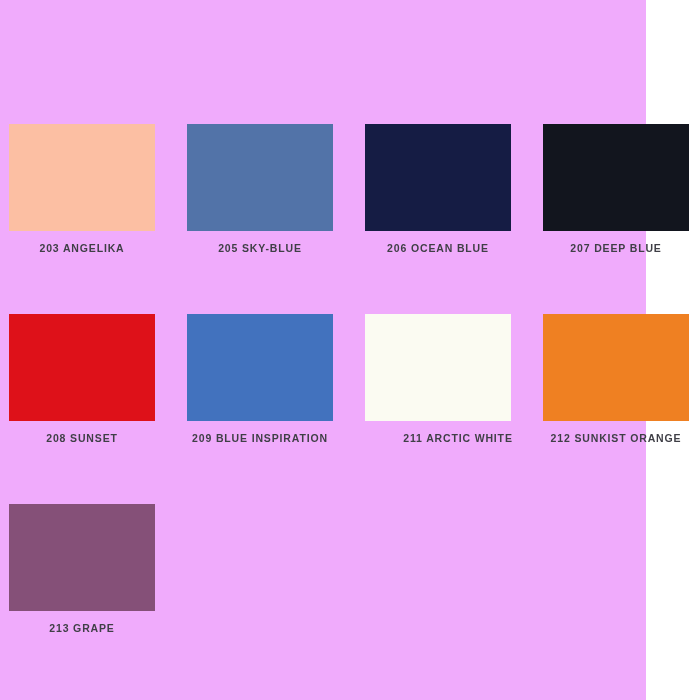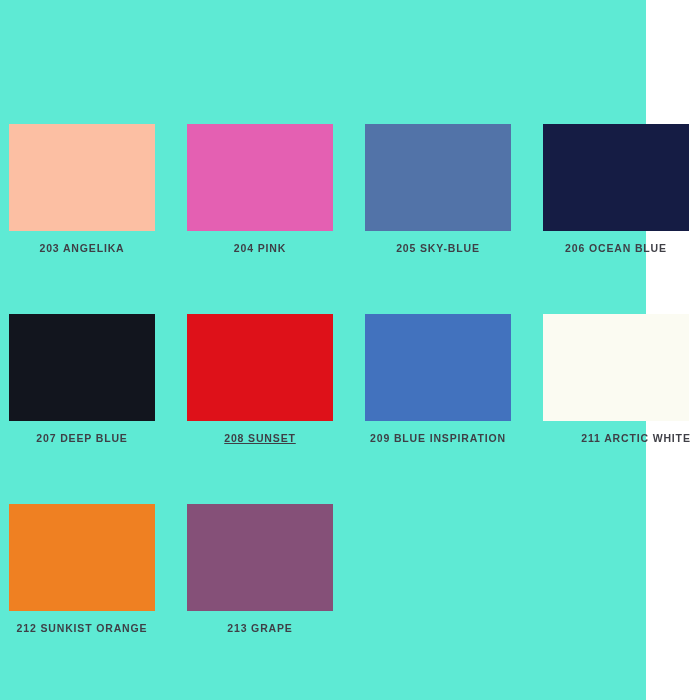--- a/index.html
+++ b/index.html
@@ -12,21 +12,21 @@
     width: 700px;
     height: 700px;
     overflow: hidden;
     font-family: "Liberation Sans", sans-serif;
     -webkit-font-smoothing: antialiased;
   }
   #swatch-chart {
     position: relative;
     width: 646px;
     height: 700px;
-    background: #5eead4;
+    background: #f0abfc;
     box-sizing: border-box;
     padding: 124px 13px 0 9px;
   }
   .swatch-grid {
     display: grid;
     grid-template-columns: repeat(4, 146px);
     grid-template-rows: repeat(3, auto);
     column-gap: 32px;
     row-gap: 59px;
     justify-content: start;
@@ -60,43 +60,39 @@
 <body style="background: rgb(255, 255, 255);">
 
 <div id="swatch-chart">
   <div class="swatch-grid">
 
     <div class="swatch-cell">
       <div class="swatch-chip" style="background: rgb(252, 191, 163);"></div>
       <div class="swatch-label" style="color: rgb(63, 63, 70);">203 ANGELIKA</div>
     </div>
 
-    <div class="swatch-cell">
-      <div class="swatch-chip" style="background: rgb(228, 96, 178);"></div>
-      <div class="swatch-label" style="color: rgb(63, 63, 70);">204 PINK</div>
-    </div>
 
     <div class="swatch-cell">
       <div class="swatch-chip" style="background: rgb(82, 115, 168);"></div>
       <div class="swatch-label" style="color: rgb(63, 63, 70);">205 SKY-BLUE</div>
     </div>
 
     <div class="swatch-cell">
       <div class="swatch-chip" style="background: rgb(21, 28, 68);"></div>
       <div class="swatch-label" style="color: rgb(63, 63, 70);">206 OCEAN BLUE</div>
     </div>
 
     <div class="swatch-cell">
       <div class="swatch-chip" style="background: rgb(18, 21, 30);"></div>
       <div class="swatch-label" style="color: rgb(63, 63, 70);">207 DEEP BLUE</div>
     </div>
 
     <div class="swatch-cell">
       <div class="swatch-chip" style="background: rgb(222, 17, 25);"></div>
-      <div class="swatch-label" style="color: rgb(63, 63, 70); text-decoration: underline;">208 SUNSET</div>
+      <div class="swatch-label" style="color: rgb(63, 63, 70);">208 SUNSET</div>
     </div>
 
     <div class="swatch-cell">
       <div class="swatch-chip" style="background: rgb(66, 114, 190);"></div>
       <div class="swatch-label" style="color: rgb(63, 63, 70);">209 BLUE INSPIRATION</div>
     </div>
 
 
     <div class="swatch-cell">
       <div class="swatch-chip" style="background: rgb(251, 251, 242);"></div>

